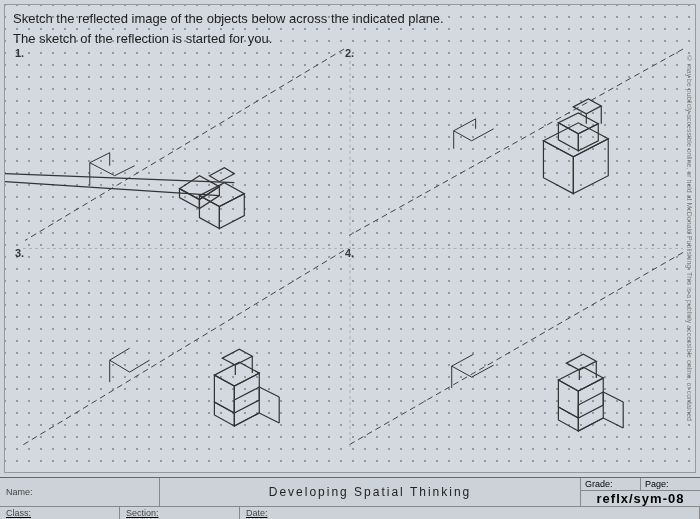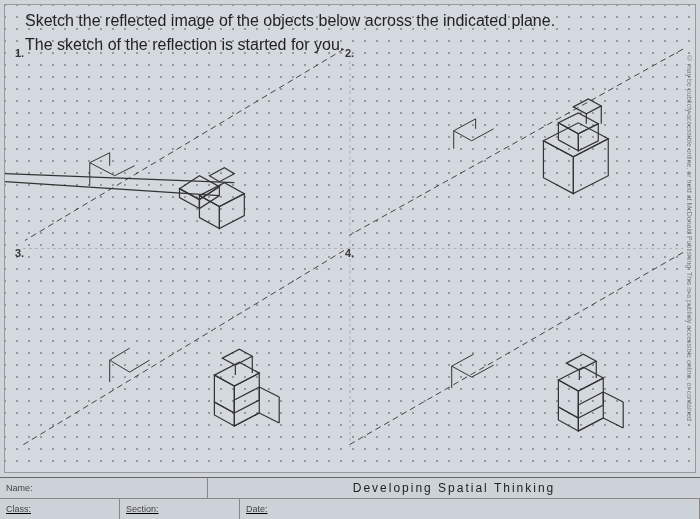--- a/index.html
+++ b/index.html
@@ -21,22 +21,22 @@
       flex: 1;
       position: relative;
       border: 1px solid #999;
       margin: 4px;
       background: #d4d9df;
       overflow: hidden;
     }
     .instructions {
       position: absolute;
       top: 4px;
-      left: 20px;
-      font-size: 16px;
+      left: 8px;
+      font-size: 13px;
       color: #222;
       line-height: 1.5;
       z-index: 10;
     }
     
     .dot-grid {
       position: absolute;
       top: 0; left: 0; right: 0; bottom: 0;
       background-image: radial-gradient(circle, #555 0.8px, transparent 0.8px);
       background-size: 12px 12px;
@@ -245,24 +245,31 @@
       <line x1="448" y1="356" x2="448" y2="378" stroke="#333" stroke-width="1"></line>
 
       <line x1="346" y1="38" x2="346" y2="440" stroke="#888" stroke-width="0.5" stroke-dasharray="3,3"></line>
       <line x1="18" y1="238" x2="680" y2="238" stroke="#888" stroke-width="0.5" stroke-dasharray="3,3"></line>
 
     </svg>
   </div>
 
   <div class="footer">
     <div class="footer-top">
-      <div class="footer-field" style="width:208px;">
+      <div class="footer-field" style="width:160px;">
         <span class="footer-field-label">Name:</span>
       </div>
       <div class="footer-center">Developing  Spatial  Thinking</div>
+      <div class="footer-right">
+        <div class="footer-right-top">
+          <div class="footer-right-grade">Grade:</div>
+          <div class="footer-right-page">Page:</div>
+        </div>
+        <div class="footer-right-bottom">reflx/sym-08</div>
+      </div>
     </div>
     <div class="footer-bottom">
       <div class="footer-field" style="width:120px;">
         <span class="footer-field-label">Class:</span>
       </div>
       <div class="footer-field" style="width:120px;text-align:center;">
         <span class="footer-field-label">Section:</span>
       </div>
       <div class="footer-field" style="flex:1;">
         <span class="footer-field-label">Date:</span>

